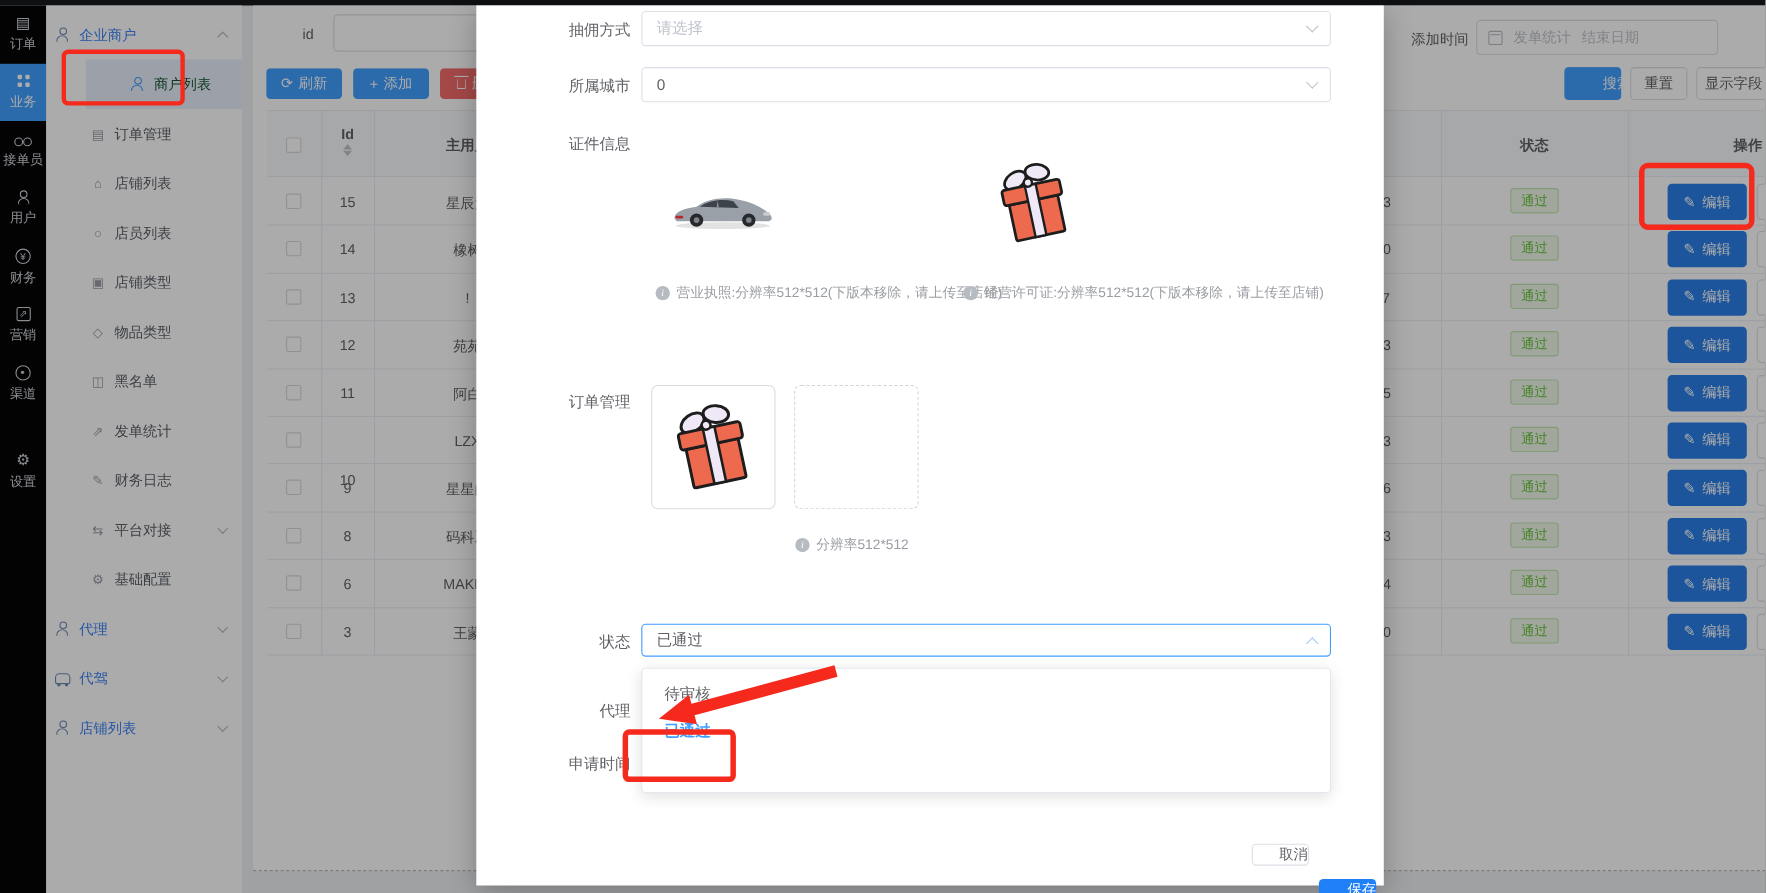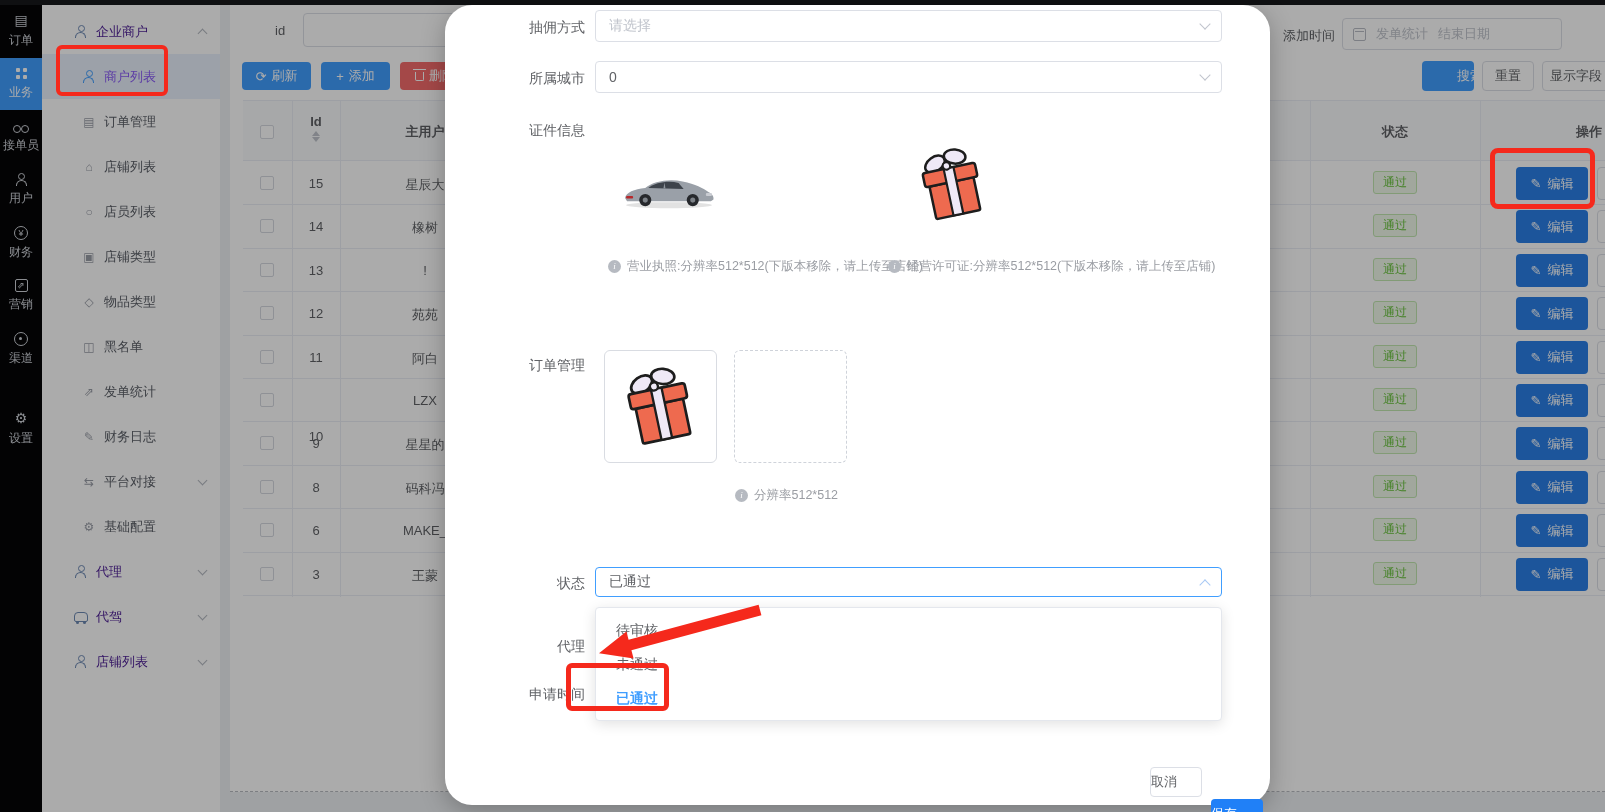--- a/index.html
+++ b/index.html
@@ -28,23 +28,23 @@
   .icon-coin { width:14px; height:14px; border:1.4px solid currentColor; border-radius:50%; font-size:9px; line-height:12px; text-align:center; }
   .icon-coin::before { content:"¥"; }
   .icon-chartbox { width:13px; height:13px; border:1.4px solid currentColor; border-radius:2px; font-size:9px; line-height:11px; text-align:center; }
   .icon-chartbox::before { content:"⇗"; }
   .icon-compass { position:relative; width:14px; height:14px; border:1.4px solid currentColor; border-radius:50%; }
   .icon-compass::before { content:""; position:absolute; left:4px; top:4px; width:3px; height:3px; background:currentColor; border-radius:50%; }
 
   
   .sidebar { position:absolute; left:42px; top:5px; width:178px; height:807px; background:#fff; z-index:1; padding-top:4px; }
   .side-item { position:relative; height:45px; display:flex; align-items:center; gap:8px; font-size:13px; color:#515560; cursor:pointer; }
-  .side-item.lvl1 { padding-left:32px; color:#4c1d95; }
+  .side-item.lvl1 { padding-left:8px; color:#3b82f6; }
   .side-item.lvl2 { padding-left:40px; color:#5a5e66; }
-  .side-item.active { background:#e9f1fc; color:#8b5cf6; }
+  .side-item.active { background:#e9f1fc; color:#14532d;margin-left:36px; }
   .sicon { width:14px; display:inline-flex; justify-content:center; color:#9a9ea8; font-style:normal; font-size:12px; }
   .side-item.active .sicon { color:#409eff; }
   .side-item.lvl1 .sicon { color:#6d89b3; }
   .chev { position:absolute; right:14px; width:7px; height:7px; border-right:1.4px solid #b4b8c0; border-bottom:1.4px solid #b4b8c0; }
   .chev.up { transform:rotate(-135deg); margin-top:4px; }
   .chev.down { transform:rotate(45deg); margin-top:-3px; }
   .icon-car { position:relative; width:14px; height:10px; border:1.4px solid currentColor; border-radius:4px 4px 2px 2px; }
   .icon-car::before { content:""; position:absolute; left:1px; bottom:-3px; width:3px; height:3px; background:currentColor; border-radius:50%; box-shadow:7px 0 0 currentColor; }
 
   
@@ -70,37 +70,37 @@
   .car-up { width:0; height:0; border-left:4px solid transparent; border-right:4px solid transparent; border-bottom:5px solid #c0c4cc; }
   .car-dn { width:0; height:0; border-left:4px solid transparent; border-right:4px solid transparent; border-top:5px solid #c0c4cc; }
   .tag-green { display:inline-block; padding:2px 9px; font-size:12px; color:#67c23a; background:#f0f9eb; border:1px solid #c2e7b0; border-radius:3px; }
   .btn-edit { position:absolute; width:72px; height:33px; background:#2a7fe8; color:#fff; border-radius:4px; font-size:13px; display:flex; align-items:center; justify-content:center; gap:6px; cursor:pointer; }
   .partial-btn { position:absolute; left:1354px; width:14px; height:33px; background:#fff; border:1px solid #dcdfe6; border-radius:4px 0 0 4px; }
 
   
   .dim { position:absolute; inset:0; background:rgba(0,0,0,0.33); z-index:5; }
 
   
-  .modal { position:absolute; left:445px; top:5px; width:825px; height:800px; background:#fff; z-index:6; box-shadow:0 6px 24px rgba(0,0,0,.25);border-radius:27px; }
+  .modal { position:absolute; left:433px; top:5px; width:825px; height:800px; background:#fff; z-index:6; box-shadow:0 6px 24px rgba(0,0,0,.25); }
   .m-label { position:absolute; left:30px; width:110px; text-align:right; font-size:14px; color:#606266; }
   .sel { position:absolute; left:150px; width:627px; height:32px; border:1px solid #dcdfe6; border-radius:4px; background:#fff; display:flex; align-items:center; padding:0 30px 0 13px; font-size:14px; color:#606266; cursor:pointer; }
   .sel .ph { color:#c0c4cc; }
   .sel-caret { position:absolute; right:12px; width:8px; height:8px; border-right:1.5px solid #c0c4cc; border-bottom:1.5px solid #c0c4cc; transform:rotate(45deg); margin-top:-4px; }
   .sel.open { border-color:#409eff; height:30px; }
   .sel.open .sel-caret { transform:rotate(-135deg); margin-top:5px; border-color:#a8c9f5; }
   .imgbox { position:absolute; display:flex; align-items:center; justify-content:center; }
   .cap { position:absolute; display:flex; align-items:center; gap:6px; font-size:12.5px; color:#9a9da3; }
   .icon-info { width:13px; height:13px; border-radius:50%; background:#b6bac1; color:#fff; font-size:9px; line-height:13px; text-align:center; font-style:italic; font-family:"Liberation Serif",serif; flex:0 0 13px; }
   .icon-info::before { content:"i"; }
   .photo-card { position:absolute; width:113px; height:113px; border:1px solid #d9dce2; border-radius:6px; display:flex; align-items:center; justify-content:center; background:#fff; }
   .photo-card.dashed { border:1px dashed #cfd3da; }
   .dropdown { position:absolute; left:150px; top:602px; width:627px; height:114px; background:#fff; border:1px solid #e4e7ed; border-radius:4px; box-shadow:0 3px 14px rgba(0,0,0,.12); padding-top:5px; z-index:7; }
   .opt { height:34px; line-height:34px; padding-left:20px; font-size:14px; color:#606266; cursor:pointer; }
   .opt.selected { color:#409eff; font-weight:bold; }
-  .m-btn { position:absolute; top:762px; width:52px; height:30px; border-radius:4px; font-size:13px; display:flex; align-items:center; justify-content:flex-start; cursor:pointer; }
+  .m-btn { position:absolute; top:762px; width:52px; height:20px; border-radius:4px; font-size:13px; display:flex; align-items:center; justify-content:flex-end; cursor:pointer; }
   .m-btn.cancel { left:705px; background:#fff; border:1px solid #dcdfe6; color:#606266; }
   .m-btn.save { left:766px; background:#2080f7; color:#ffffff;margin-top:32px; }
 
   
   .anno { position:absolute; border:5px solid #f5291c; border-radius:6px; z-index:10; pointer-events:none; }
   .anno-arrow { position:absolute; z-index:10; pointer-events:none; }
 </style>
 </head>
 <body>
 
@@ -467,21 +467,20 @@
     <div class="sel open" style="top:562px;">
       <span>已通过</span>
       <span class="sel-caret"></span>
     </div>
 
     <span class="m-label" style="top:633px;">代理</span>
     <span class="m-label" style="top:681px;">申请时间</span>
 
     <div class="dropdown">
       <div class="opt">待审核</div>
-      <div class="opt">未通过</div>
       <div class="opt selected">已通过</div>
     </div>
 
     <div class="m-btn cancel">
         <span>取消</span>
       </div>
     <div class="m-btn save">
         <span>保存</span>
       </div>
   </section>

